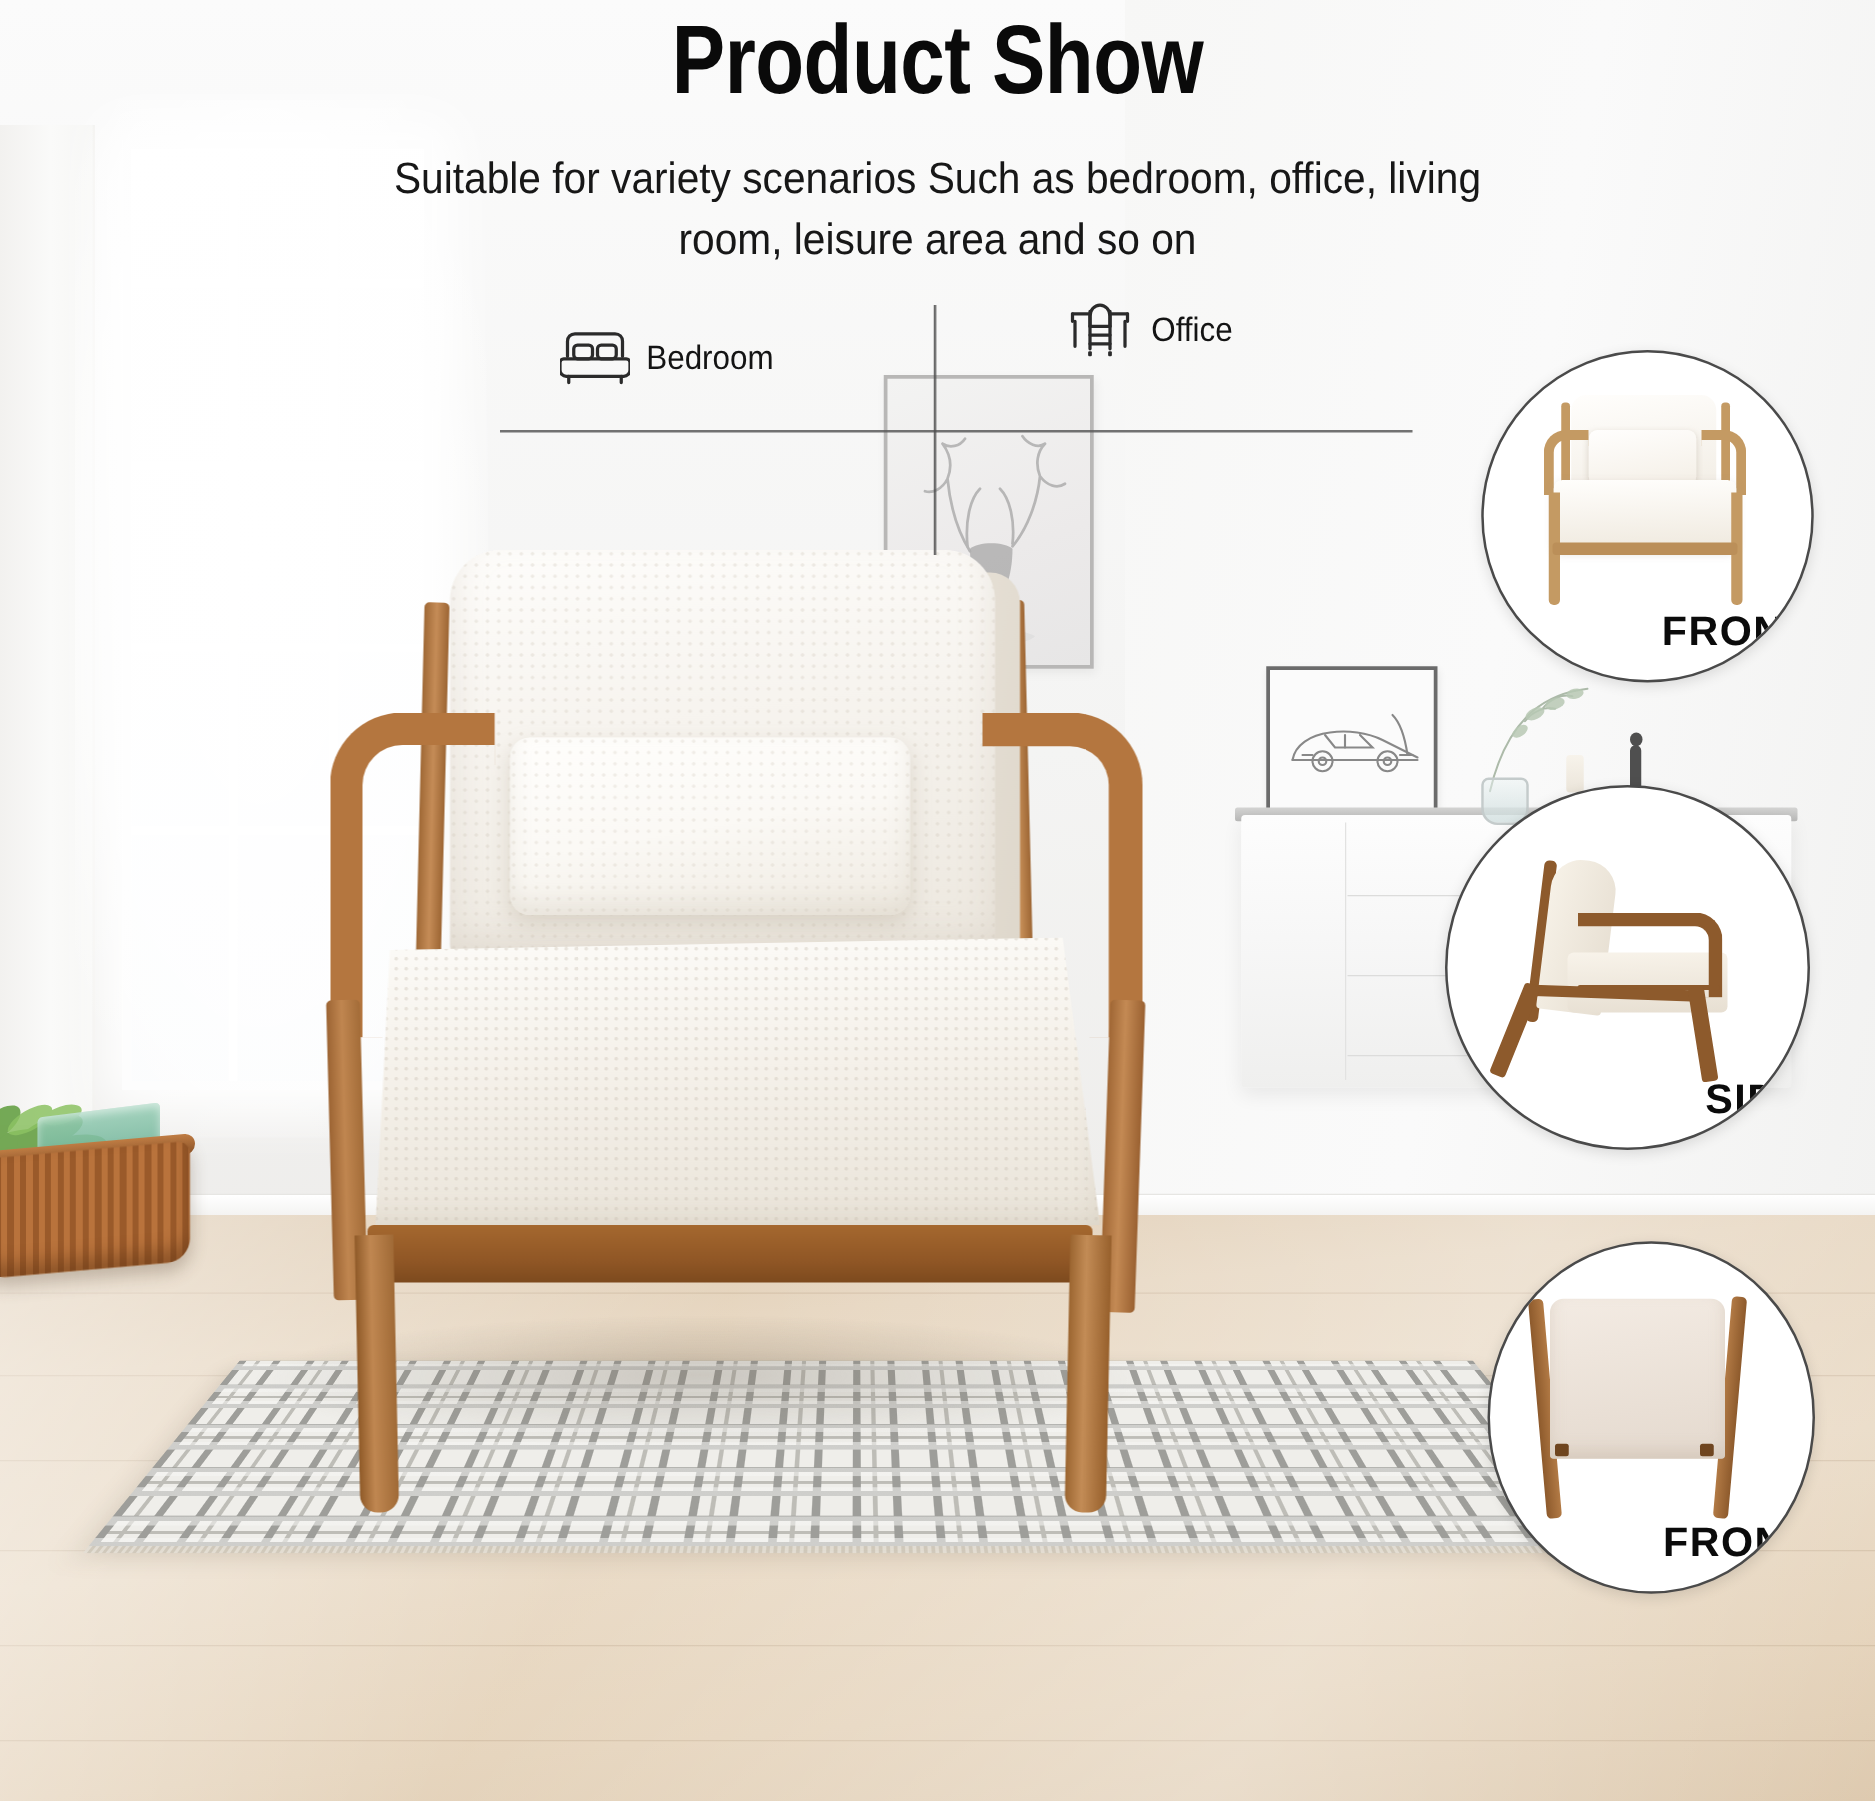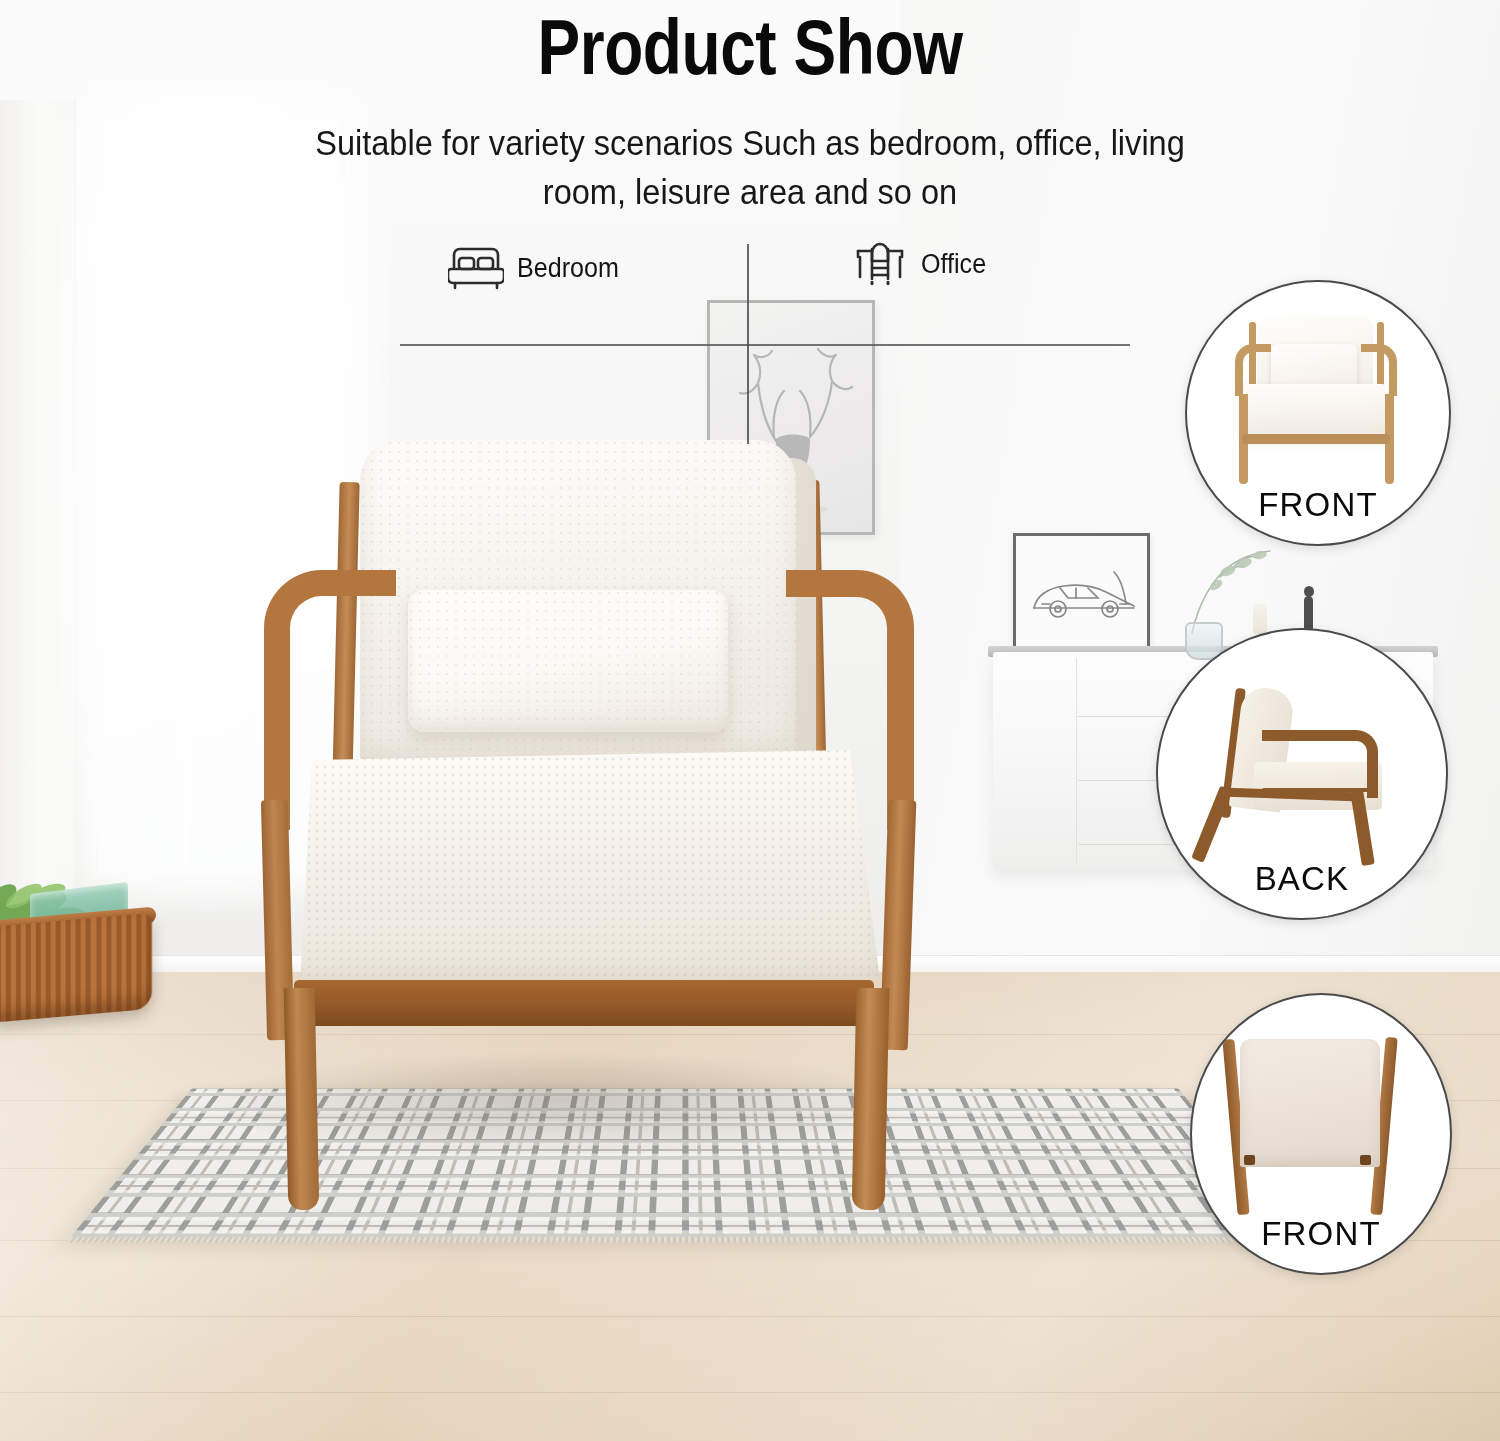--- a/index.html
+++ b/index.html
@@ -185,22 +185,22 @@
   .vline{position:absolute;left:347px;top:4px;width:1.8px;height:200px;background:#4f4f4f;opacity:.85;}
 
   .scen-item{position:absolute;display:flex;align-items:center;gap:13px;}
   .scen-item .lbl{font-size:27px;color:#141414;white-space:nowrap;
     font-family:"Liberation Sans","DejaVu Sans",sans-serif;transform:scaleX(.93);transform-origin:left center;}
   .ic{width:56px;height:46px;flex:0 0 56px;}
 
   
   .callout{position:absolute;border-radius:50%;background:#fff;
     border:2px solid #4a4a4a;overflow:hidden;box-shadow:0 3px 11px rgba(0,0,0,.12);}
-  .callout .cap{position:absolute;left:0;right:0;bottom:20px;text-align:center;
-    font-size:33px;letter-spacing:1.2px;color:#0b0b0b;font-weight:400;
+  .callout .cap{position:absolute;left:0;right:0;bottom:20px;text-align:right;
+    font-size:33px;letter-spacing:1.2px;color:#0b0b0b;font-weight:700;
     font-family:"Liberation Sans","DejaVu Sans",sans-serif;}
   .c-front{left:1185px;top:280px;width:262px;height:262px;}
   .c-side{left:1156px;top:628px;width:288px;height:288px;}
   .c-back{left:1190px;top:993px;width:258px;height:278px;}
 
   
   .tc{position:absolute;}
   
   .f-back{position:absolute;left:70px;top:34px;width:116px;height:86px;
     background:linear-gradient(170deg,#fffefc,#f1ece3);border-radius:12px 12px 4px 4px;}
@@ -390,21 +390,21 @@
     </div>
   </div>
 
   <div class="title">Product Show</div>
   <div class="subtitle">Suitable for variety scenarios Such as bedroom, office, living room, leisure area and so on</div>
 
   <div class="scen">
     <div class="hline"></div>
     <div class="vline"></div>
 
-    <div class="scen-item" style="left:48px;top:5px">
+    <div class="scen-item" style="left:48px;top:23px">
       <svg class="ic" viewBox="0 0 56 46">
         <g fill="none" stroke="#2b2b2b" stroke-width="2.6" stroke-linejoin="round" stroke-linecap="round">
           <path d="M6 22 L6 10 C6 6.5 8.5 4 12 4 L44 4 C47.5 4 50 6.5 50 10 L50 22"></path>
           <rect x="11" y="13" width="15" height="11" rx="3"></rect>
           <rect x="30" y="13" width="15" height="11" rx="3"></rect>
           <path d="M3 24 L53 24 C54.6 24 56 25.4 56 27 L56 33 C56 35.8 53.8 38 51 38 L5 38 C2.2 38 0 35.8 0 33 L0 27 C0 25.4 1.4 24 3 24 Z"></path>
           <path d="M7 38 L7 43 M49 38 L49 43"></path>
         </g>
       </svg>
       <span class="lbl">Bedroom</span>
@@ -451,21 +451,21 @@
     <div class="tc">
       <div class="s-frame-back"></div>
       <div class="s-back"></div>
       <div class="s-seat"></div>
       <div class="s-arm"></div>
       <div class="s-arm-d"></div>
       <div class="s-stretch"></div>
       <div class="s-leg-f"></div>
         <div class="s-leg-b"></div>
     </div>
-    <div class="cap">BACK</div>
+    <div class="cap">SIDE</div>
   </div>
 
   <div class="callout c-back">
     <div class="tc">
       <div class="b-leg-l"></div>
         <div class="b-leg-r"></div>
       <div class="b-panel"></div>
       <div class="b-foot-l"></div>
         <div class="b-foot-r"></div>
     </div>

